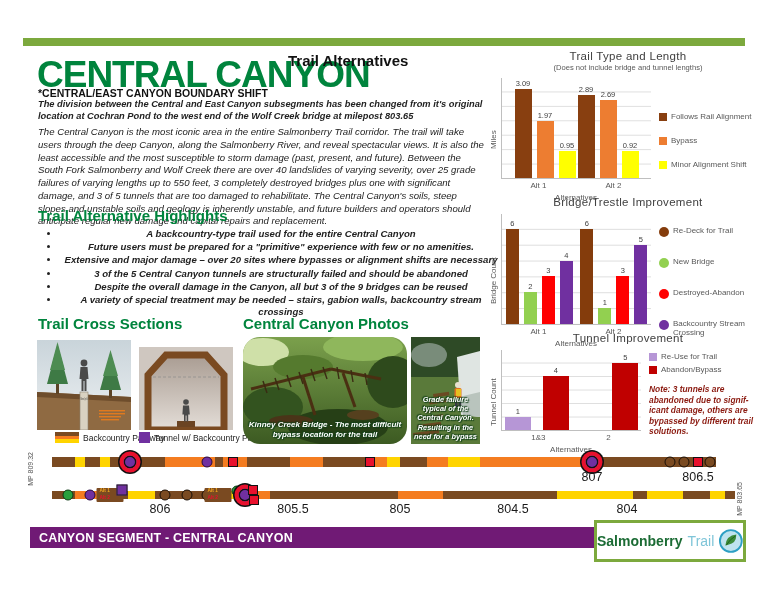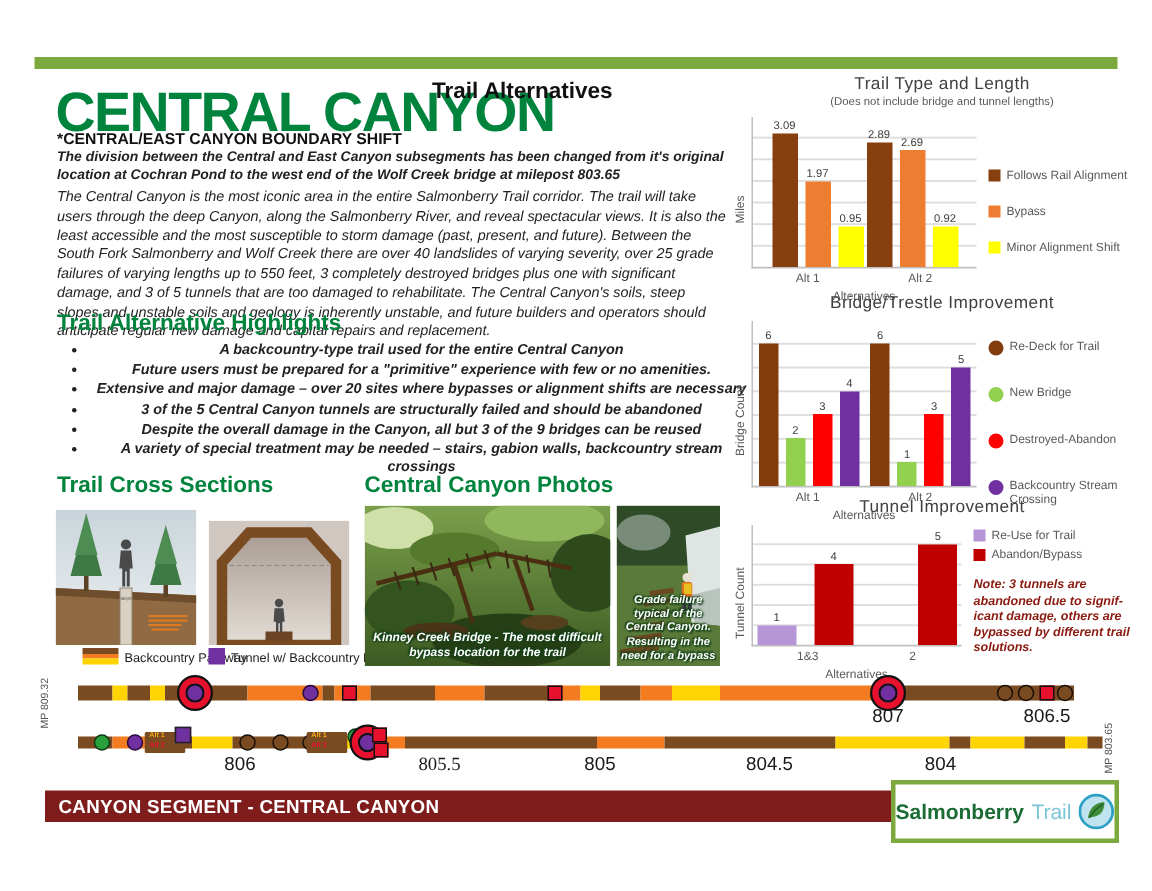--- a/index.html
+++ b/index.html
@@ -170,21 +170,21 @@
         <div style="background:#f47c20"></div>
         <div style="background:#ffd400"></div>
     </div>
     <span>Backcountry Pathway</span>
   </div>
   <div class="cap-row" style="left:139px;top:432px;">
     <span style="width:11px;height:11px;background:#7030a0;display:inline-block;"></span>
     <span>Tunnel w/ Backcountry Pathway</span>
   </div>
 
-  <div class="photo" style="left:243px;top:337px;width:164px;height:107px;">
+  <div class="photo" style="left:243px;top:337px;width:164px;height:107px;border-radius:17px;">
     <svg width="164" height="107" viewBox="0 0 164 107">
       <defs>
         <linearGradient id="fol" x1="0" y1="0" x2="0" y2="1">
           <stop offset="0" stop-color="#7ba04c"></stop>
             <stop offset="1" stop-color="#3c5a22"></stop>
         </linearGradient>
       </defs>
       <rect width="164" height="107" fill="url(#fol)"></rect>
       <ellipse cx="20" cy="15" rx="26" ry="14" fill="#cfe0a8"></ellipse>
       <ellipse cx="120" cy="10" rx="40" ry="14" fill="#8fb75c"></ellipse>
@@ -480,28 +480,28 @@
       <div class="mk mk-brown-dot" style="left: 155px;"></div>
       <div class="mk mk-badge" style="left: 166px;">
         <div class="badge-line">Alt 1</div>
         <div class="badge-line b2">Alt 2</div>
       </div>
       <div class="mk mk-green-dot" style="left: 185px; margin-top: -4px;"></div>
       <div class="mk mk-tunnel" style="left: 193px;"></div>
       <div class="mk mk-red-sq" style="left: 201px; margin-top: -5px;"></div>
       <div class="mk mk-red-sq" style="left: 202px; margin-top: 5px;"></div>
       <div class="mile" style="left: 108px; top: 11px;">806</div>
-      <div class="mile" style="left: 241px; top: 11px; font-family: Liberation Serif, serif;">805.5</div>
+      <div class="mile" style="left: 241px; top: 11px;">805.5</div>
       <div class="mile" style="left: 348px; top: 11px;">805</div>
       <div class="mile" style="left: 461px; top: 11px;">804.5</div>
       <div class="mile" style="left: 575px; top: 11px;">804</div>
     </div>
   <div class="mp" style="left:736px;top:482px;">MP 803.65</div>
 
-  <div class="footerbar" style="background:#7f1d1d">
+  <div class="footerbar" style="background:#701a75">
     <span class="footer-text">CANYON SEGMENT - CENTRAL CANYON</span>
   </div>
   <div class="logo-box">
     <span class="logo-t1">Salmonberry</span>
       <span class="logo-t2">Trail</span>
     <svg width="26" height="26" viewBox="0 0 26 26">
       <circle cx="13" cy="13" r="12" fill="#bfe3ef" stroke="#2d9fc4" stroke-width="2"></circle>
       <path d="M7,18 Q8,7 19,6 Q19,16 10,17 Q8,17.5 7,18 Z" fill="#3e8c3a"></path>
       <path d="M8,17.5 Q12,11 18,7.5" stroke="#1b5e1f" stroke-width="1" fill="none"></path>
     </svg>

